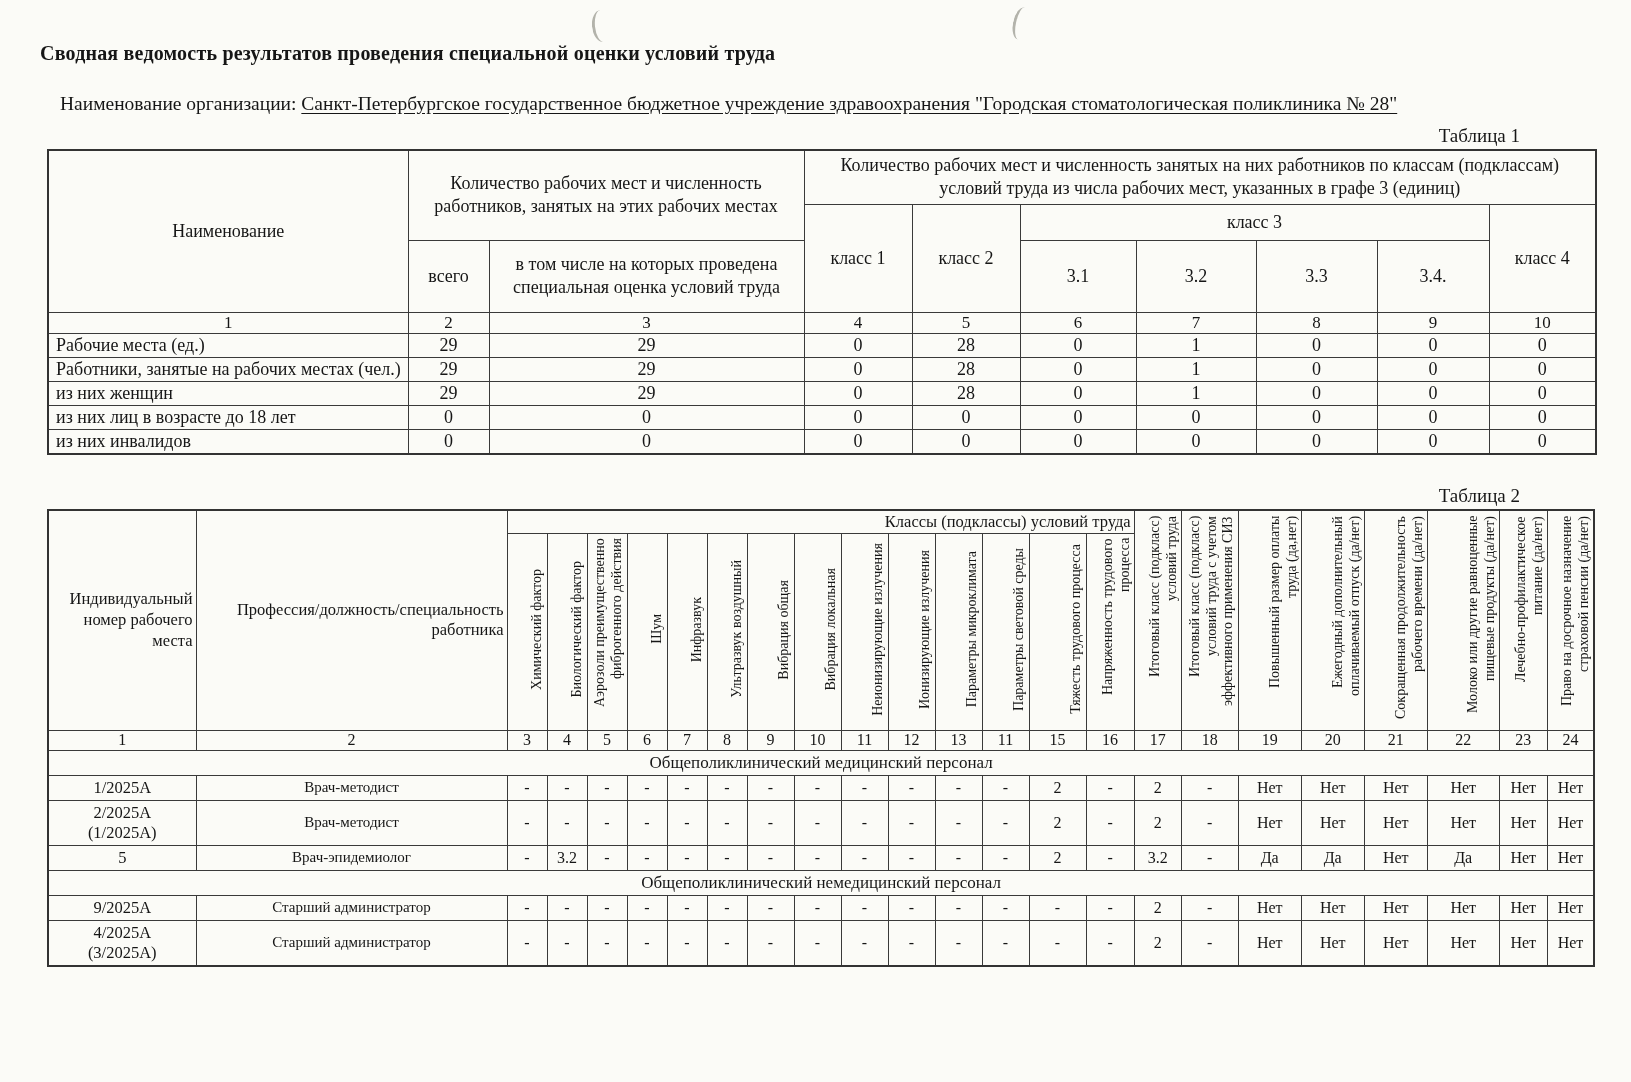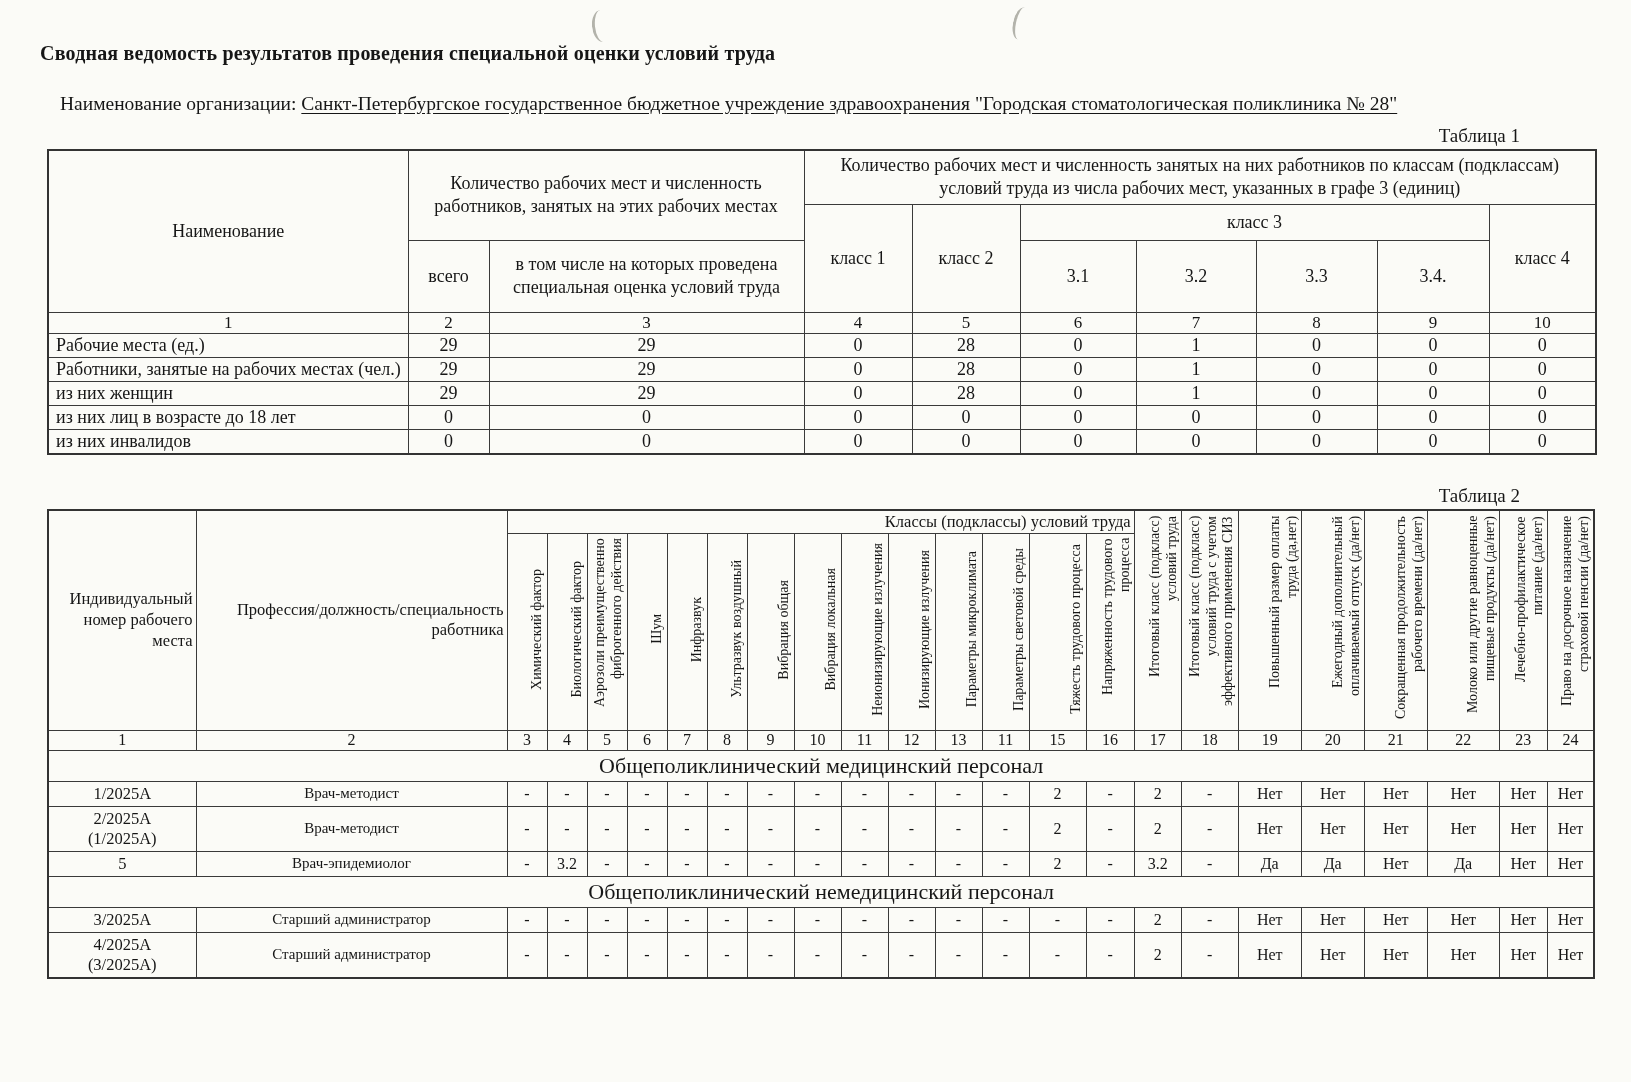--- a/index.html
+++ b/index.html
@@ -79,21 +79,21 @@
     writing-mode: vertical-rl;
     transform: rotate(180deg);
     display: inline-block;
     font-size: 14px;
     line-height: 1.18;
     max-height: 182px;
   }
   .t2 th.oc .vert { max-height: 204px; }
   .t2 .numrow td { height: 20px; font-size: 16px; padding: 0 1px; }
   .t2 tbody td { height: 24px; font-size: 16px; padding: 2px 2px; }
-  .t2 td.section { height: 22px; font-size: 22px; }
+  .t2 td.section { height: 22px; font-size: 17px; }
   .t2 td.num  { white-space: pre-line; font-size: 16.5px; }
   .t2 td.prof { font-size: 15px; margin-top: 40px; }
 </style>
 </head>
 <body>
 
 <div class="artifact" id="artifact-1"></div>
 <div class="artifact" id="artifact-2"></div>
 
 <div class="doc-title">Сводная ведомость результатов проведения специальной оценки условий труда</div>
@@ -378,21 +378,21 @@
         <td>Да</td>
         <td>Нет</td>
         <td>Да</td>
         <td>Нет</td>
         <td>Нет</td>
       </tr>
       <tr>
         <td class="section" colspan="24">Общеполиклинический немедицинский персонал</td>
       </tr>
       <tr>
-        <td class="num">3/2025А</td>
+        <td class="num">9/2025А</td>
         <td class="prof">Старший администратор</td>
         <td>-</td>
         <td>-</td>
         <td>-</td>
         <td>-</td>
         <td>-</td>
         <td>-</td>
         <td>-</td>
         <td>-</td>
         <td>-</td>

